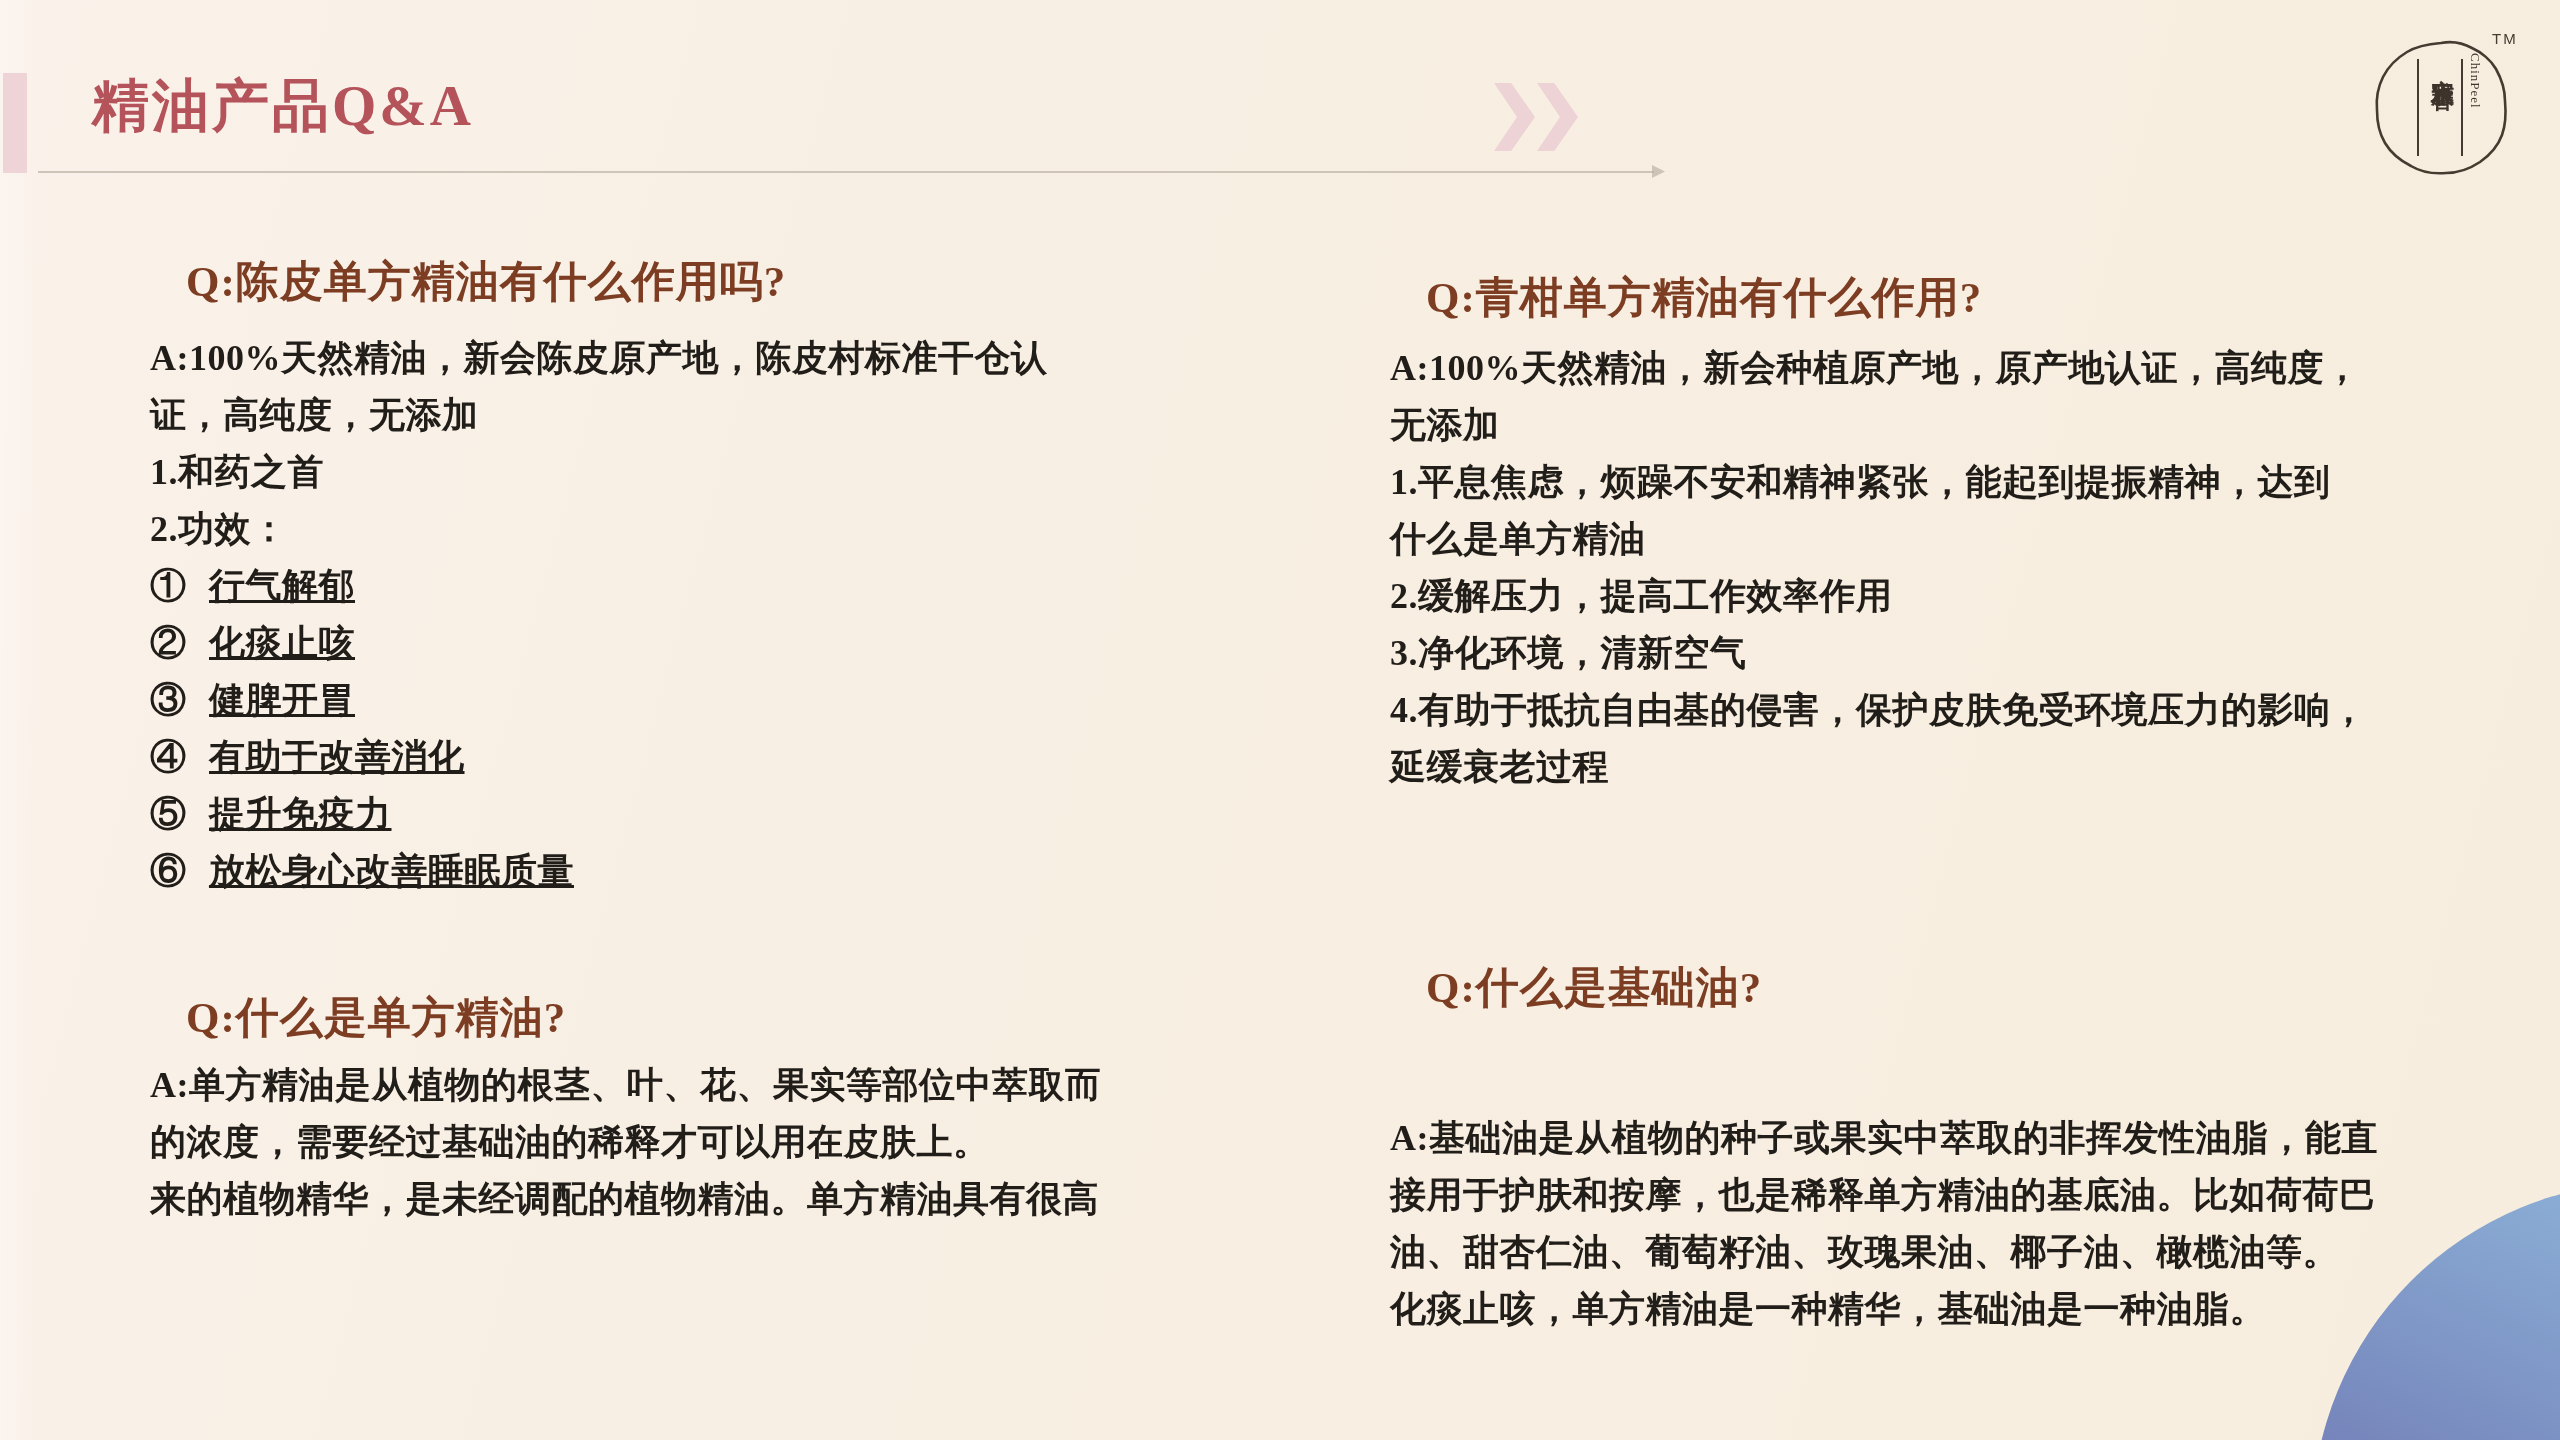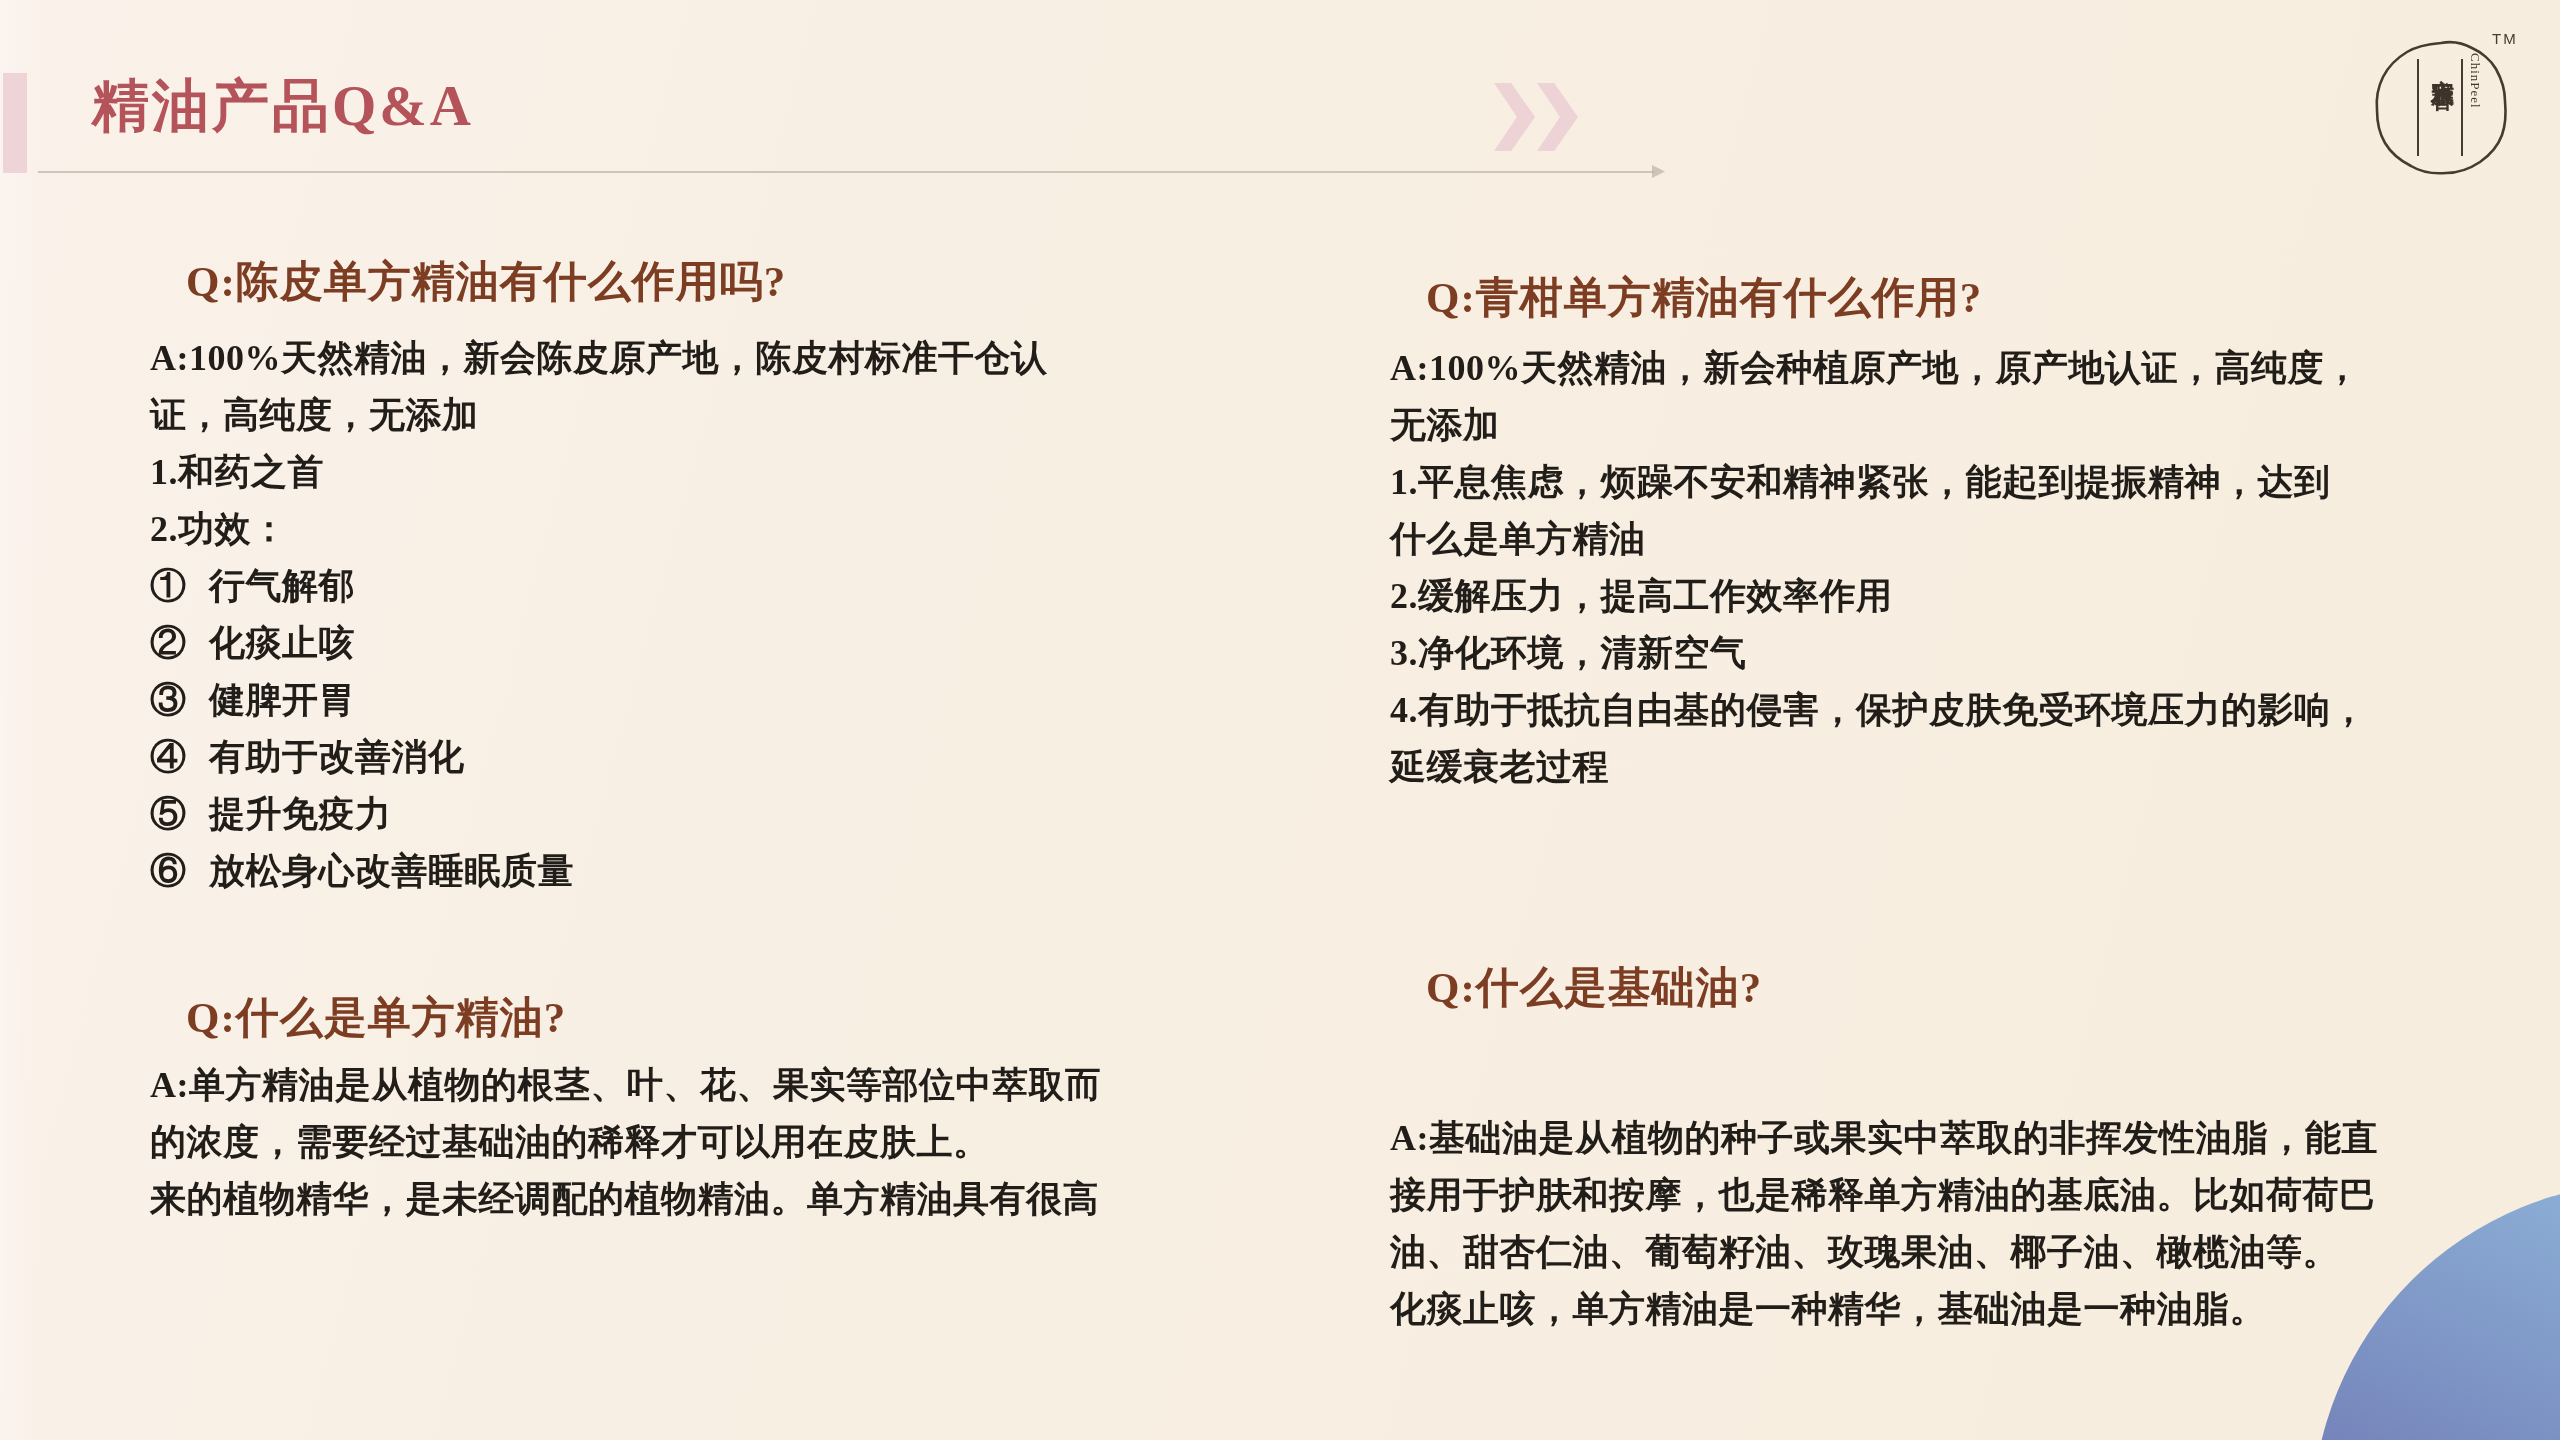--- a/index.html
+++ b/index.html
@@ -74,21 +74,21 @@
   .para .bline{
     height:57px;line-height:57px;white-space:nowrap;
     font-size:36px;font-weight:700;color:#211d19;letter-spacing:.5px;
   }
   .list{position:absolute;}
   .list .item{
     height:57px;line-height:57px;display:flex;align-items:center;
     font-size:36px;font-weight:700;color:#211d19;white-space:nowrap;
   }
   .list .marker{width:40px;font-weight:700;}
-  .list .itext{margin-left:19px;letter-spacing:.5px;}
+  .list .itext{margin-left:19px;letter-spacing:.5px;text-decoration:underline;}
   
   #q-left1{left:150px;top:256px;}
   #p-left1{left:150px;top:330px;}
   #list-left1{left:150px;top:558px;}
   #q-left2{left:150px;top:992px;font-family:Liberation Serif, serif;}
   #p-left2{left:150px;top:1057px;}
   #q-right1{left:1390px;top:272px;}
   #p-right1{left:1390px;top:340px;}
   #q-right2{left:1390px;top:962px;}
   #p-right2{left:1390px;top:1062px;margin-top:48px;}

